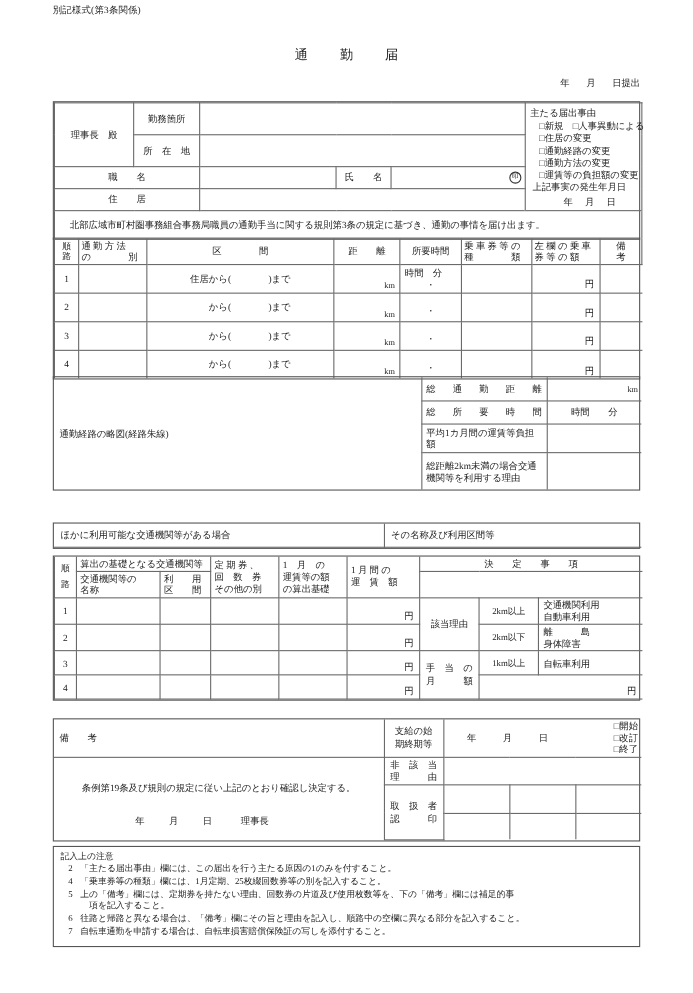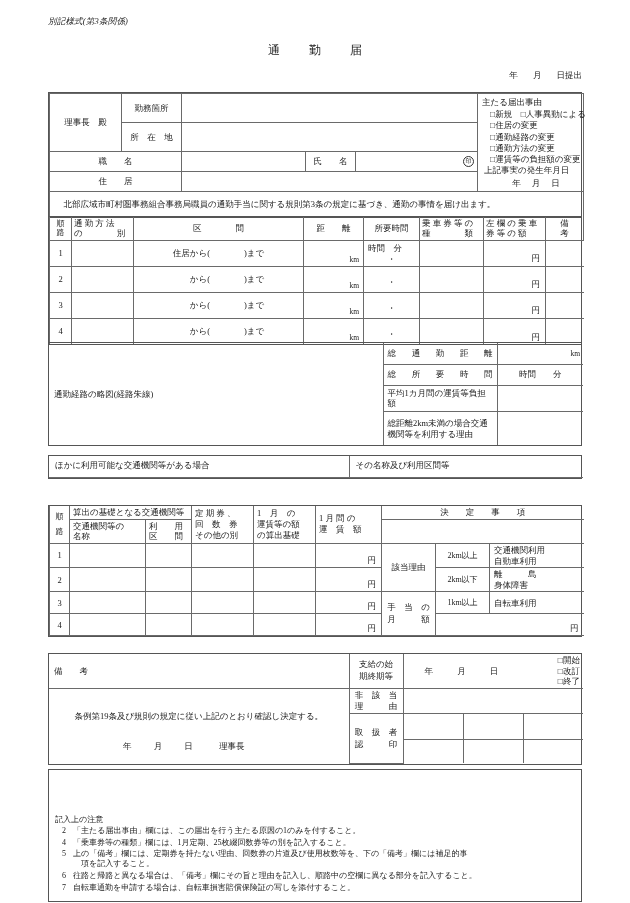--- a/index.html
+++ b/index.html
@@ -6,21 +6,21 @@
   body{
     width:630px;height:903px;
     background:#ffffff;
     font-family:"Liberation Serif","DejaVu Serif",serif;
     color:#1a1a1a;
     -webkit-font-smoothing:antialiased;
   }
   .page{position:relative;width:630px;height:903px;overflow:hidden;}
 
   
-  .form-code{position:absolute;left:48px;top:16px;font-size:8.5px;letter-spacing:.2px;font-style:italic;}
+  .form-code{position:absolute;left:48px;top:4px;font-size:8.5px;letter-spacing:.2px;}
   .doc-title{position:absolute;left:0;top:42px;width:630px;text-align:center;font-size:12px;letter-spacing:13px;text-indent:13px;}
   .submit-date{position:absolute;right:48px;top:70px;font-size:8.5px;}
   .submit-date span{margin-left:13px;}
   .submit-date span:first-child{margin-left:0;}
 
   
   .frame{position:absolute;left:48px;width:534px;border:1px solid #555;box-sizing:border-box;}
   table.g{border-collapse:collapse;table-layout:fixed;width:100%;}
   table.g td{
     border:1px solid #6a6a6a;
@@ -57,21 +57,21 @@
   .rt col.c7{width:38px}
 
   .cellh{height:26px;}
   .row-ku{padding-left:14px;}
   .pos-rel{position:relative;}
   .km{position:absolute;right:4px;bottom:2px;font-size:7.5px;}
   .yen{position:absolute;right:5px;bottom:2px;font-size:8.5px;}
   .hm{position:absolute;left:4px;top:2px;font-size:8.5px;}
   .dot{position:absolute;left:50%;top:50%;transform:translate(-50%,-2px);font-size:8.5px;}
 
-  .notes{font-size:8px;line-height:1.35;padding:4px 6px 6px 6px;margin-top:41px;}
+  .notes{font-size:8px;line-height:1.35;padding:4px 6px 6px 6px;}
   .notes .nt{margin-bottom:1px;}
   .notes .idx{display:inline-block;width:18px;text-align:center;}
   .notes .cont{display:block;padding-left:26px;margin-top:-1px;}
 </style>
 </head>
 <body>
 
 <div class="page">
 
   <div class="form-code">別記様式(第3条関係)</div>
@@ -273,21 +273,21 @@
         <td class="nb-r"></td>
       </tr>
       <tr>
         <td class="top nb-b" style="height:34px;padding:2px 4px;line-height:1.25">総距離2km未満の場合交通機関等を利用する理由</td>
         <td class="nb-r nb-b"></td>
       </tr>
     </tbody>
       </table>
   </div>
 
-  <div class="frame" style="top:455px;font-family:Liberation Mono, monospace;">
+  <div class="frame" style="top:475px;">
     <table class="g">
       <colgroup>
           <col style="width:300px">
           <col style="width:234px">
         </colgroup>
       <tbody>
           <tr>
         <td class="nb-t nb-l" style="height:21px;padding:2px 6px">ほかに利用可能な交通機関等がある場合</td>
         <td class="nb-t nb-r" style="padding:2px 6px">その名称及び利用区間等</td>
       </tr>

